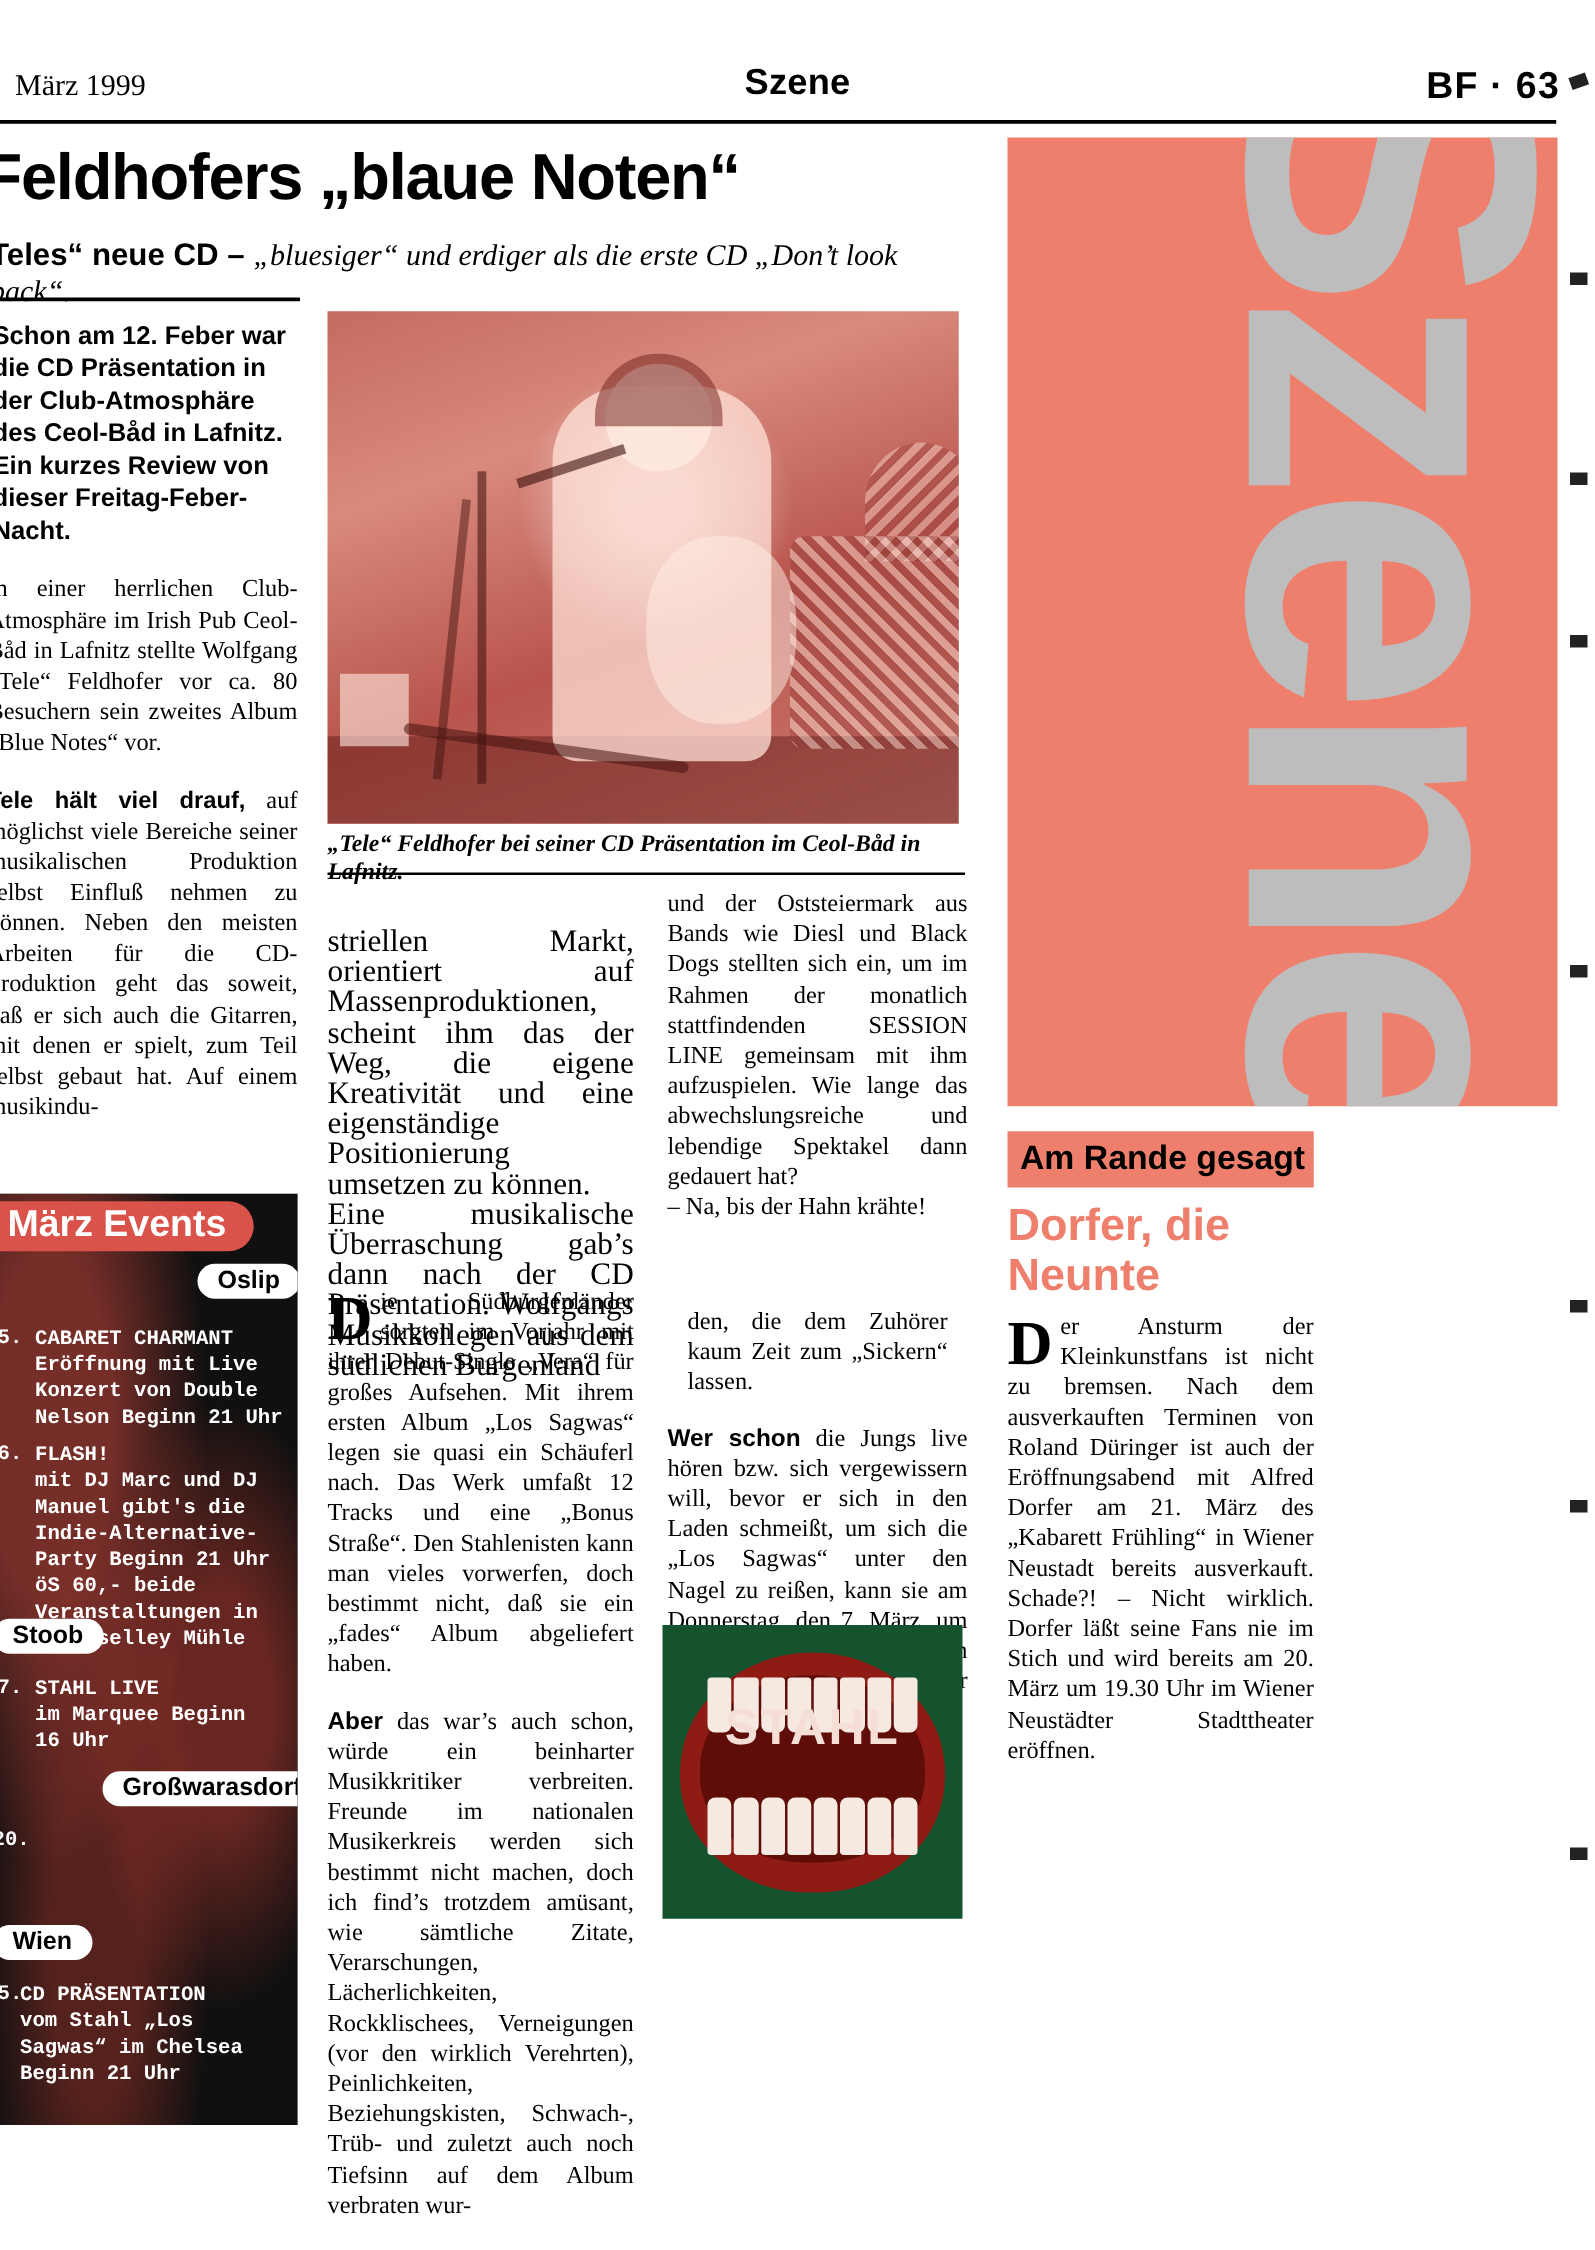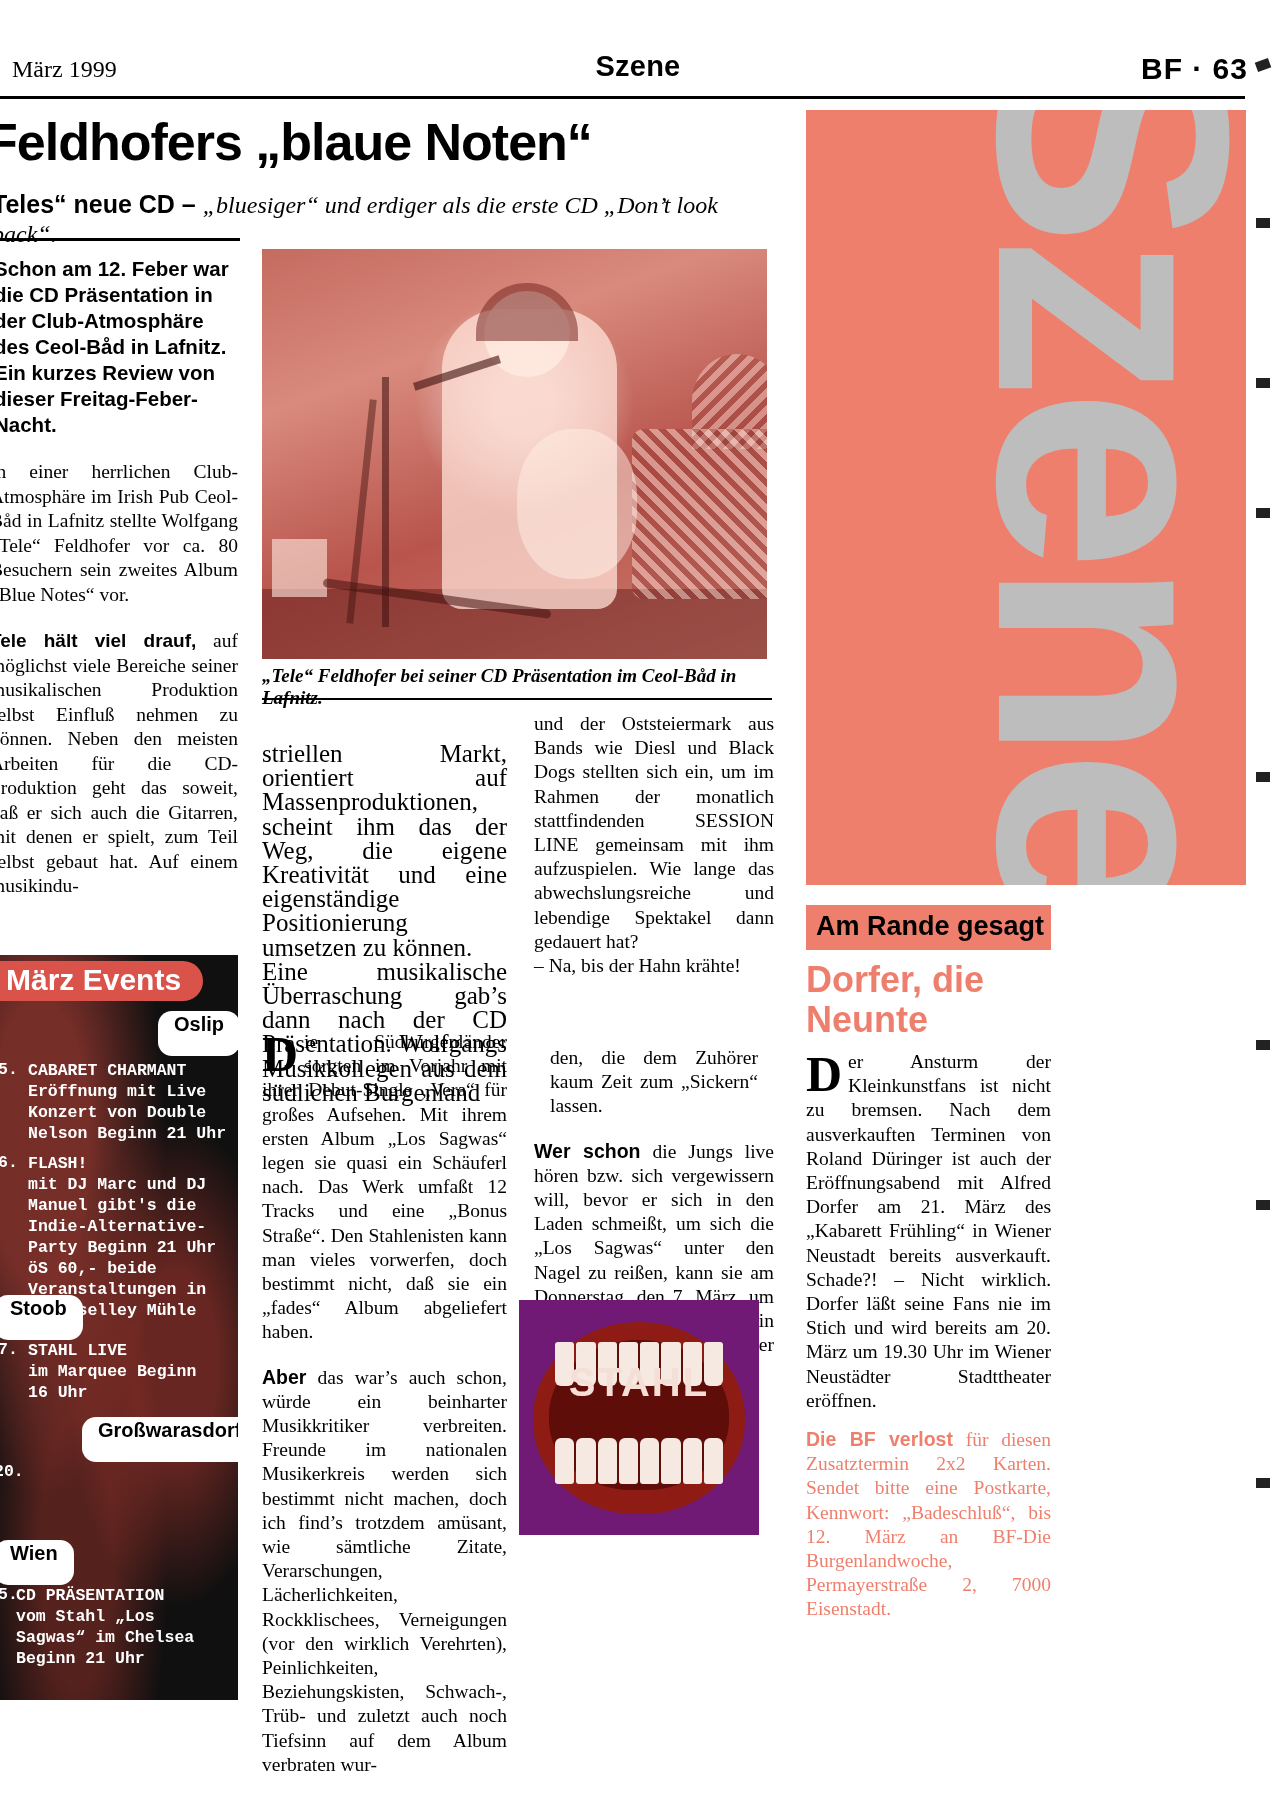--- a/index.html
+++ b/index.html
@@ -57,21 +57,21 @@
   .szene-word{position:absolute;left:-78px;top:42px;width:680px;height:430px;transform:rotate(90deg);transform-origin:center;color:#bdbdbd;font-family:"Liberation Sans",sans-serif;font-weight:bold;font-size:330px;letter-spacing:-12px;white-space:nowrap;line-height:340px;}
 
   
   .h2{position:absolute;left:262px;top:905px;width:520px;font-family:"Liberation Sans",sans-serif;font-weight:bold;font-size:44px;line-height:50px;letter-spacing:-.5px;}
   .c2b{position:absolute;left:262px;top:1030px;width:245px;font-size:19.5px;line-height:24.2px;text-align:justify;}
   .c3b{position:absolute;left:534px;top:1030px;width:240px;font-size:19.5px;line-height:24.2px;text-align:justify;}
   .dropcap{float:left;font-size:50px;line-height:40px;font-weight:bold;padding:4px 6px 0 0;font-family:"Liberation Serif",serif;}
   .lead-b{font-family:"Liberation Sans",sans-serif;font-weight:bold;}
 
   
-  .mouth{position:absolute;left:519px;top:1300px;width:240px;height:235px;background:#701a75;overflow:hidden;}
+  .mouth{position:absolute;left:530px;top:1300px;width:240px;height:235px;background:#14532d;overflow:hidden;}
   .m-lipout{position:absolute;left:14px;top:22px;width:212px;height:192px;border-radius:50% 50% 48% 48%;background:#8e1b14;}
   .m-inner{position:absolute;left:30px;top:40px;width:180px;height:150px;border-radius:50% 50% 46% 46%;background:#5e0d08;}
   .m-teethtop{position:absolute;left:36px;top:42px;width:168px;height:44px;display:flex;gap:2px;}
   .m-teethtop i{flex:1;background:#f6e9e2;border-radius:3px 3px 6px 6px;display:block;}
   .m-teethbot{position:absolute;left:36px;top:138px;width:168px;height:46px;display:flex;gap:2px;}
   .m-teethbot i{flex:1;background:#f6e9e2;border-radius:6px 6px 3px 3px;display:block;}
   .m-word{position:absolute;left:0;top:60px;width:240px;text-align:center;color:#f4ded6;font-family:"Liberation Sans",sans-serif;font-weight:bold;font-size:40px;letter-spacing:2px;}
 
   
   .arg{position:absolute;left:806px;top:905px;width:245px;}
@@ -82,21 +82,21 @@
   .arg-foot b{font-weight:bold;color:#ef7f6d;font-family:"Liberation Sans",sans-serif;}
 
   
   .events{position:absolute;left:-10px;top:955px;width:248px;height:745px;background:#111;color:#fff;overflow:hidden;}
   .ev-bg{position:absolute;inset:0;background:
      radial-gradient(ellipse at 20% 25%, rgba(200,70,60,.55) 0 18%, rgba(0,0,0,0) 45%),
      radial-gradient(ellipse at 75% 55%, rgba(190,60,50,.5) 0 16%, rgba(0,0,0,0) 42%),
      radial-gradient(ellipse at 35% 80%, rgba(170,55,45,.45) 0 16%, rgba(0,0,0,0) 40%),
      #101010;}
   .ev-title{position:absolute;left:4px;top:6px;background:#d9534a;color:#fff;font-family:"Liberation Sans",sans-serif;font-weight:bold;font-size:30px;padding:2px 22px 4px 12px;border-radius:0 22px 22px 0;}
-  .pill{position:absolute;background:#fff;color:#000;font-family:"Liberation Sans",sans-serif;font-weight:bold;font-size:20px;padding:2px 16px 20px 16px;border-radius:14px;}
+  .pill{position:absolute;background:#fff;color:#000;font-family:"Liberation Sans",sans-serif;font-weight:bold;font-size:20px;padding:2px 16px 3px 16px;border-radius:14px;}
   .ev-item{position:absolute;font-family:"Liberation Mono",monospace;font-weight:bold;font-size:16.5px;line-height:21px;color:#fff;}
   .ev-num{position:absolute;font-family:"Liberation Mono",monospace;font-weight:bold;font-size:16.5px;color:#fff;}
 
   
   .mark{position:absolute;right:6px;width:14px;height:10px;background:#222;}
 </style>
 </head>
 <body>
 
 <div class="page">
@@ -182,21 +182,20 @@
         <i></i>
         <i></i>
       </div>
     <div class="m-word">STAHL</div>
   </div>
 
   <div class="arg">
     <div class="arg-head">Am Rande gesagt</div>
     <div class="arg-title">Dorfer, die Neunte</div>
     <div class="arg-body"><span class="dropcap">D</span><span>er Ansturm der Kleinkunstfans ist nicht zu bremsen. Nach dem ausverkauften Terminen von Roland Düringer ist auch der Eröffnungsabend mit Alfred Dorfer am 21. März des „Kabarett Frühling“ in Wiener Neustadt bereits ausverkauft. Schade?! – Nicht wirklich. Dorfer läßt seine Fans nie im Stich und wird bereits am 20. März um 19.30 Uhr im Wiener Neustädter Stadttheater eröffnen.</span></div>
-    <div class="arg-foot"><b>Die BF verlost</b><span> für diesen Zusatztermin 2x2 Karten. Sendet bitte eine Postkarte, Kennwort: „Badeschluß“, bis 12. März an BF-Die Burgenlandwoche, Permayerstraße 2, 7000 Eisenstadt.</span></div>
   </div>
 
   <div class="events">
     <div class="ev-bg"></div>
     <div class="ev-title">März Events</div>
 
     <div class="pill" style="left:168px;top:56px;">Oslip</div>
     <div class="ev-num" style="left:8px;top:105px;">5.</div>
     <div class="ev-item" style="left:38px;top:105px;width:205px;white-space:pre-line;">CABARET CHARMANT
 Eröffnung mit Live

